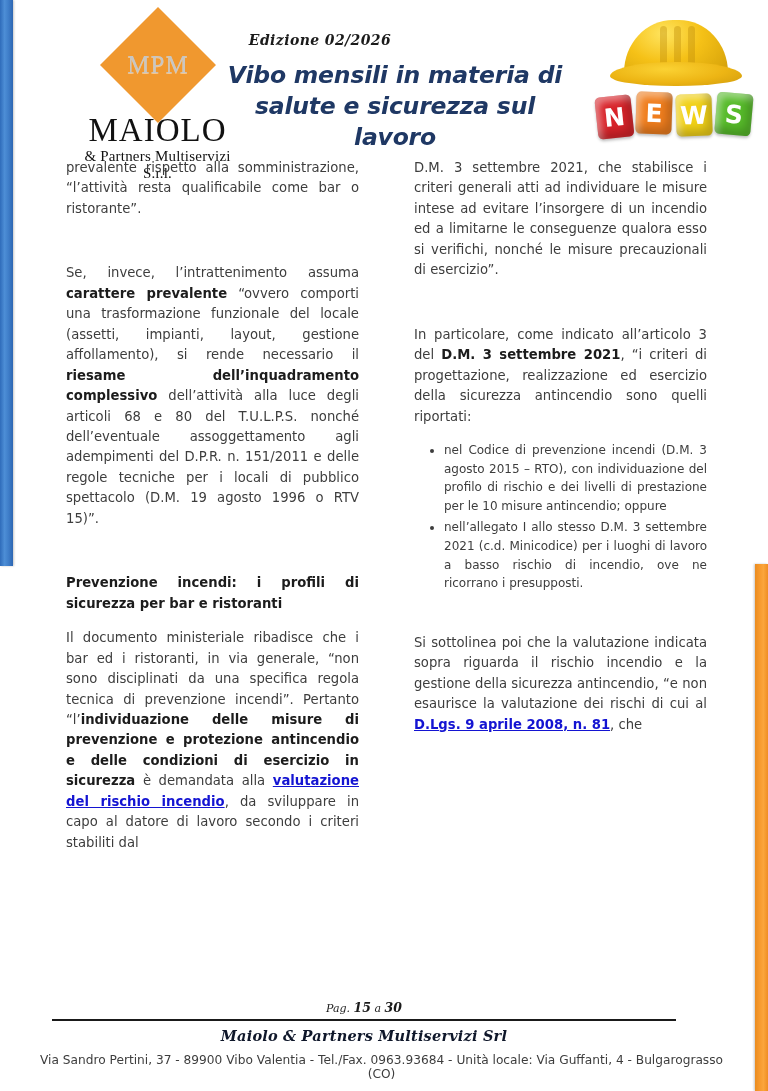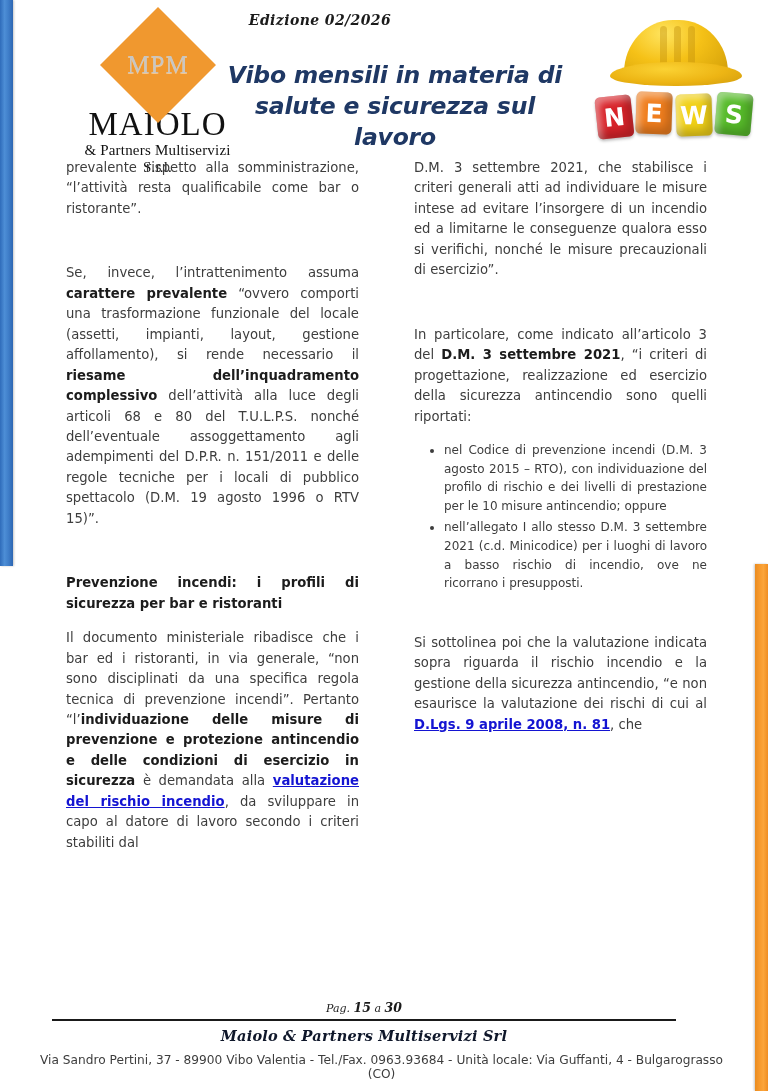--- a/index.html
+++ b/index.html
@@ -40,21 +40,21 @@
   .header {
     position: absolute;
     left: 0;
     top: 0;
     width: 768px;
     height: 160px;
   }
   .edition {
     position: absolute;
     left: 0;
-    top: 12px;
+    top: 32px;
     width: 640px;
     text-align: center;
     font-family: "DejaVu Serif", serif;
     font-style: italic;
     font-weight: bold;
     font-size: 14px;
     color: #1b1b1b;
     letter-spacing: 0.4px;
   }
 
@@ -83,21 +83,21 @@
     display: flex;
     align-items: center;
     justify-content: center;
     font-family: "Liberation Serif", serif;
     font-size: 25px;
     letter-spacing: 1px;
     color: #c7c6c4;
     text-shadow: 0 1px 0 rgba(255,255,255,0.45);
   }
   .logo-name {
-    margin-top: 2px;
+    margin-top: 8px;
     font-family: "Liberation Serif", serif;
     font-size: 33px;
     letter-spacing: 1px;
     color: #111111;
     line-height: 1.0;
   }
   .logo-sub {
     font-family: "Liberation Serif", serif;
     font-size: 15px;
     color: #111111;

